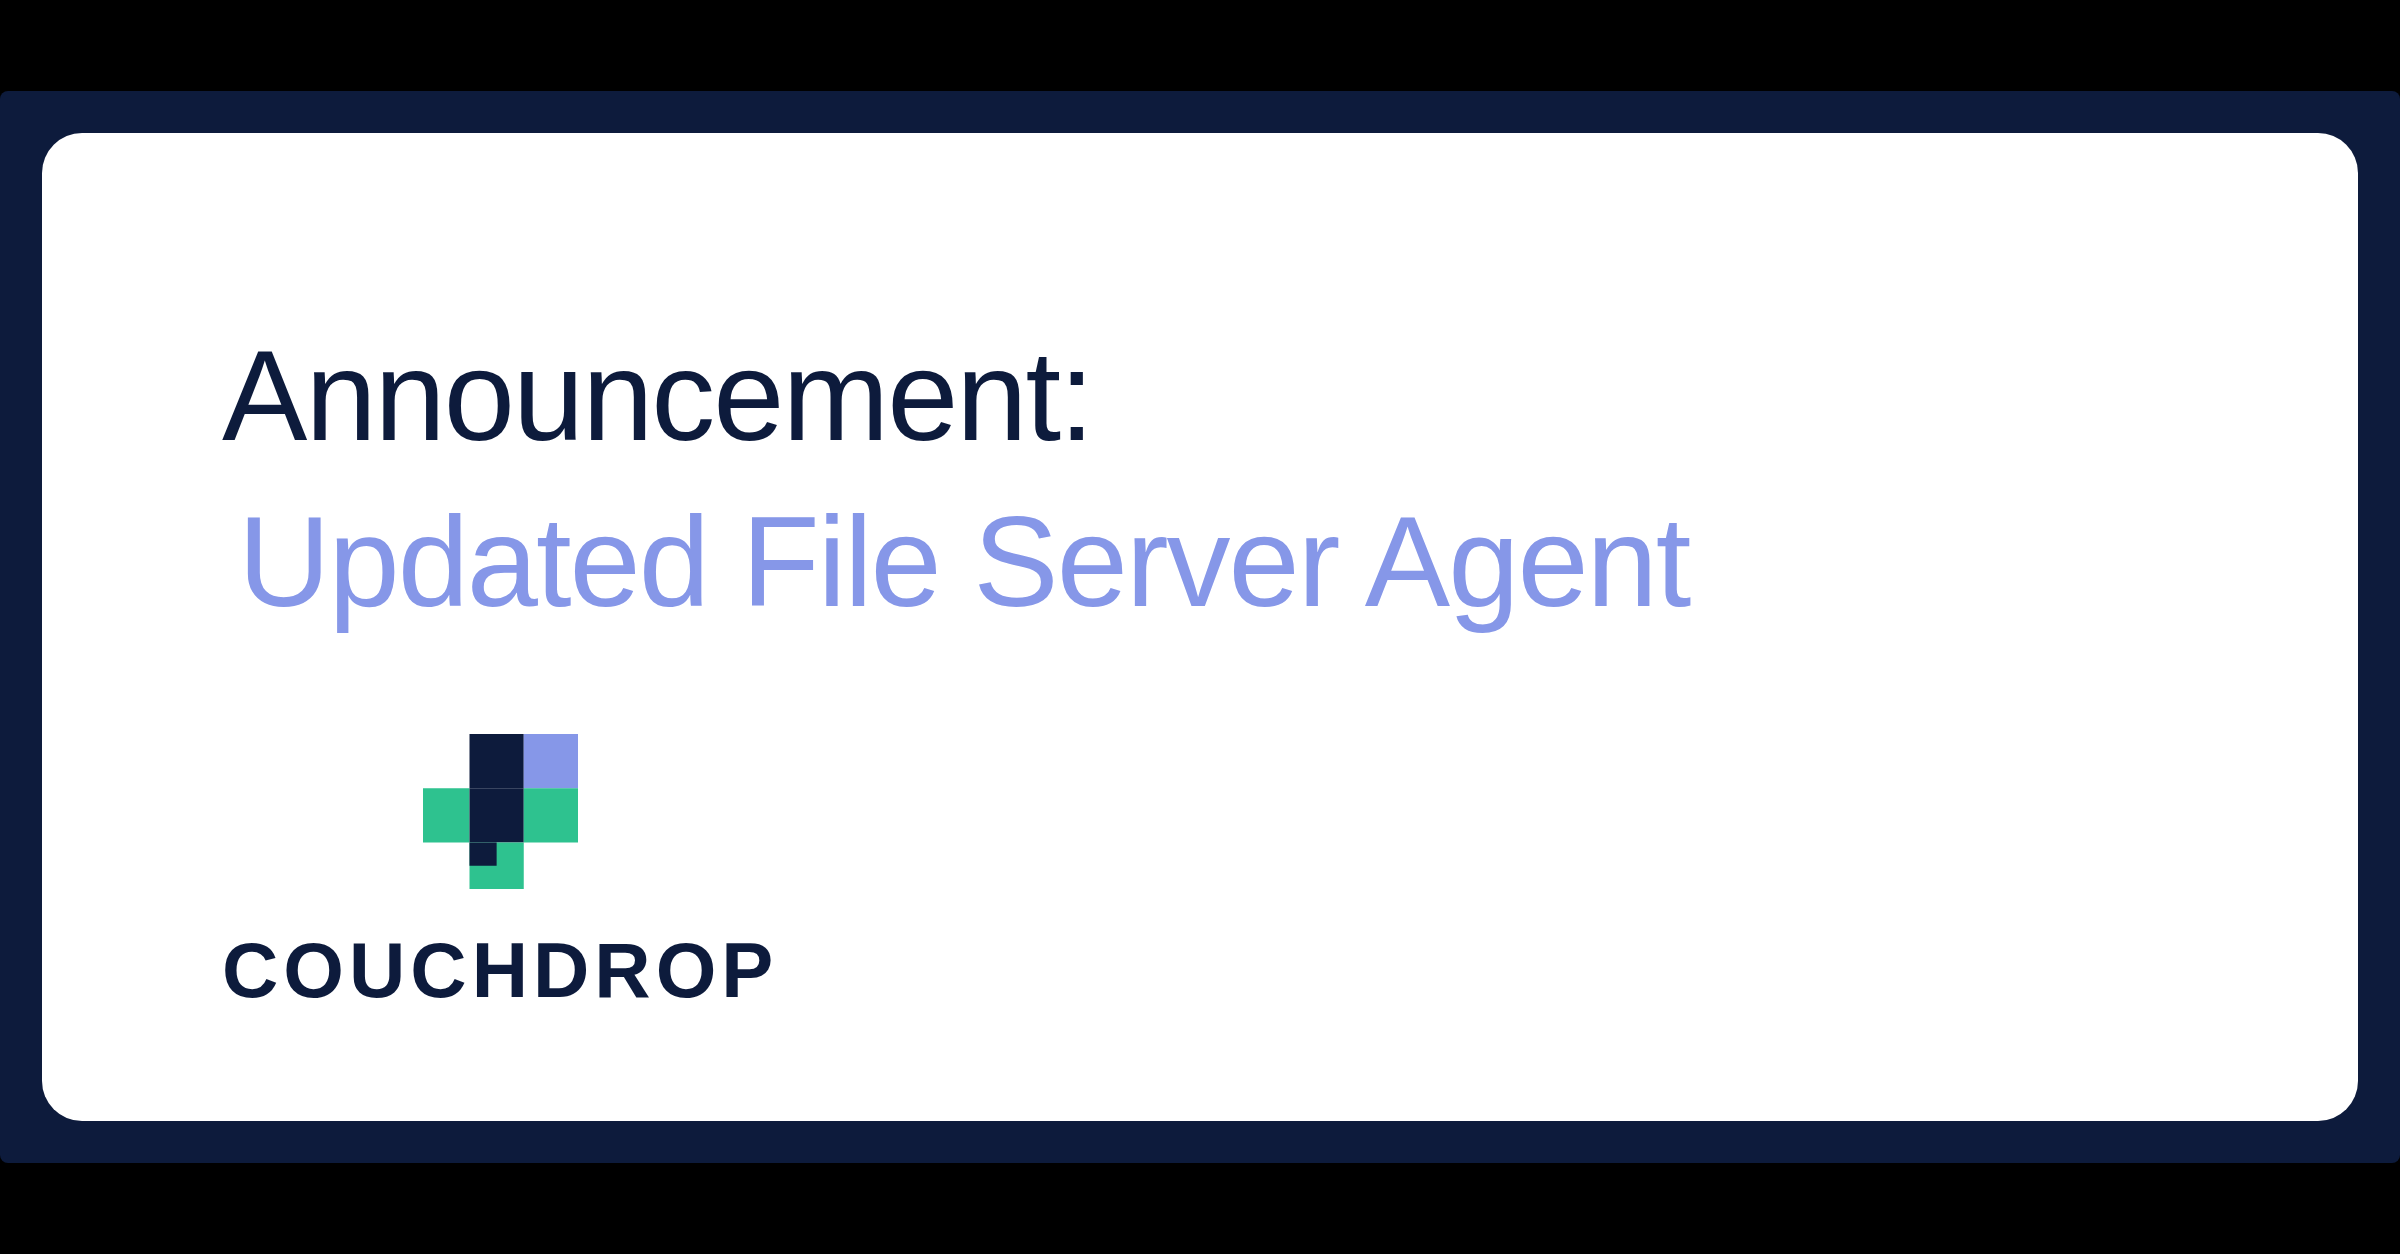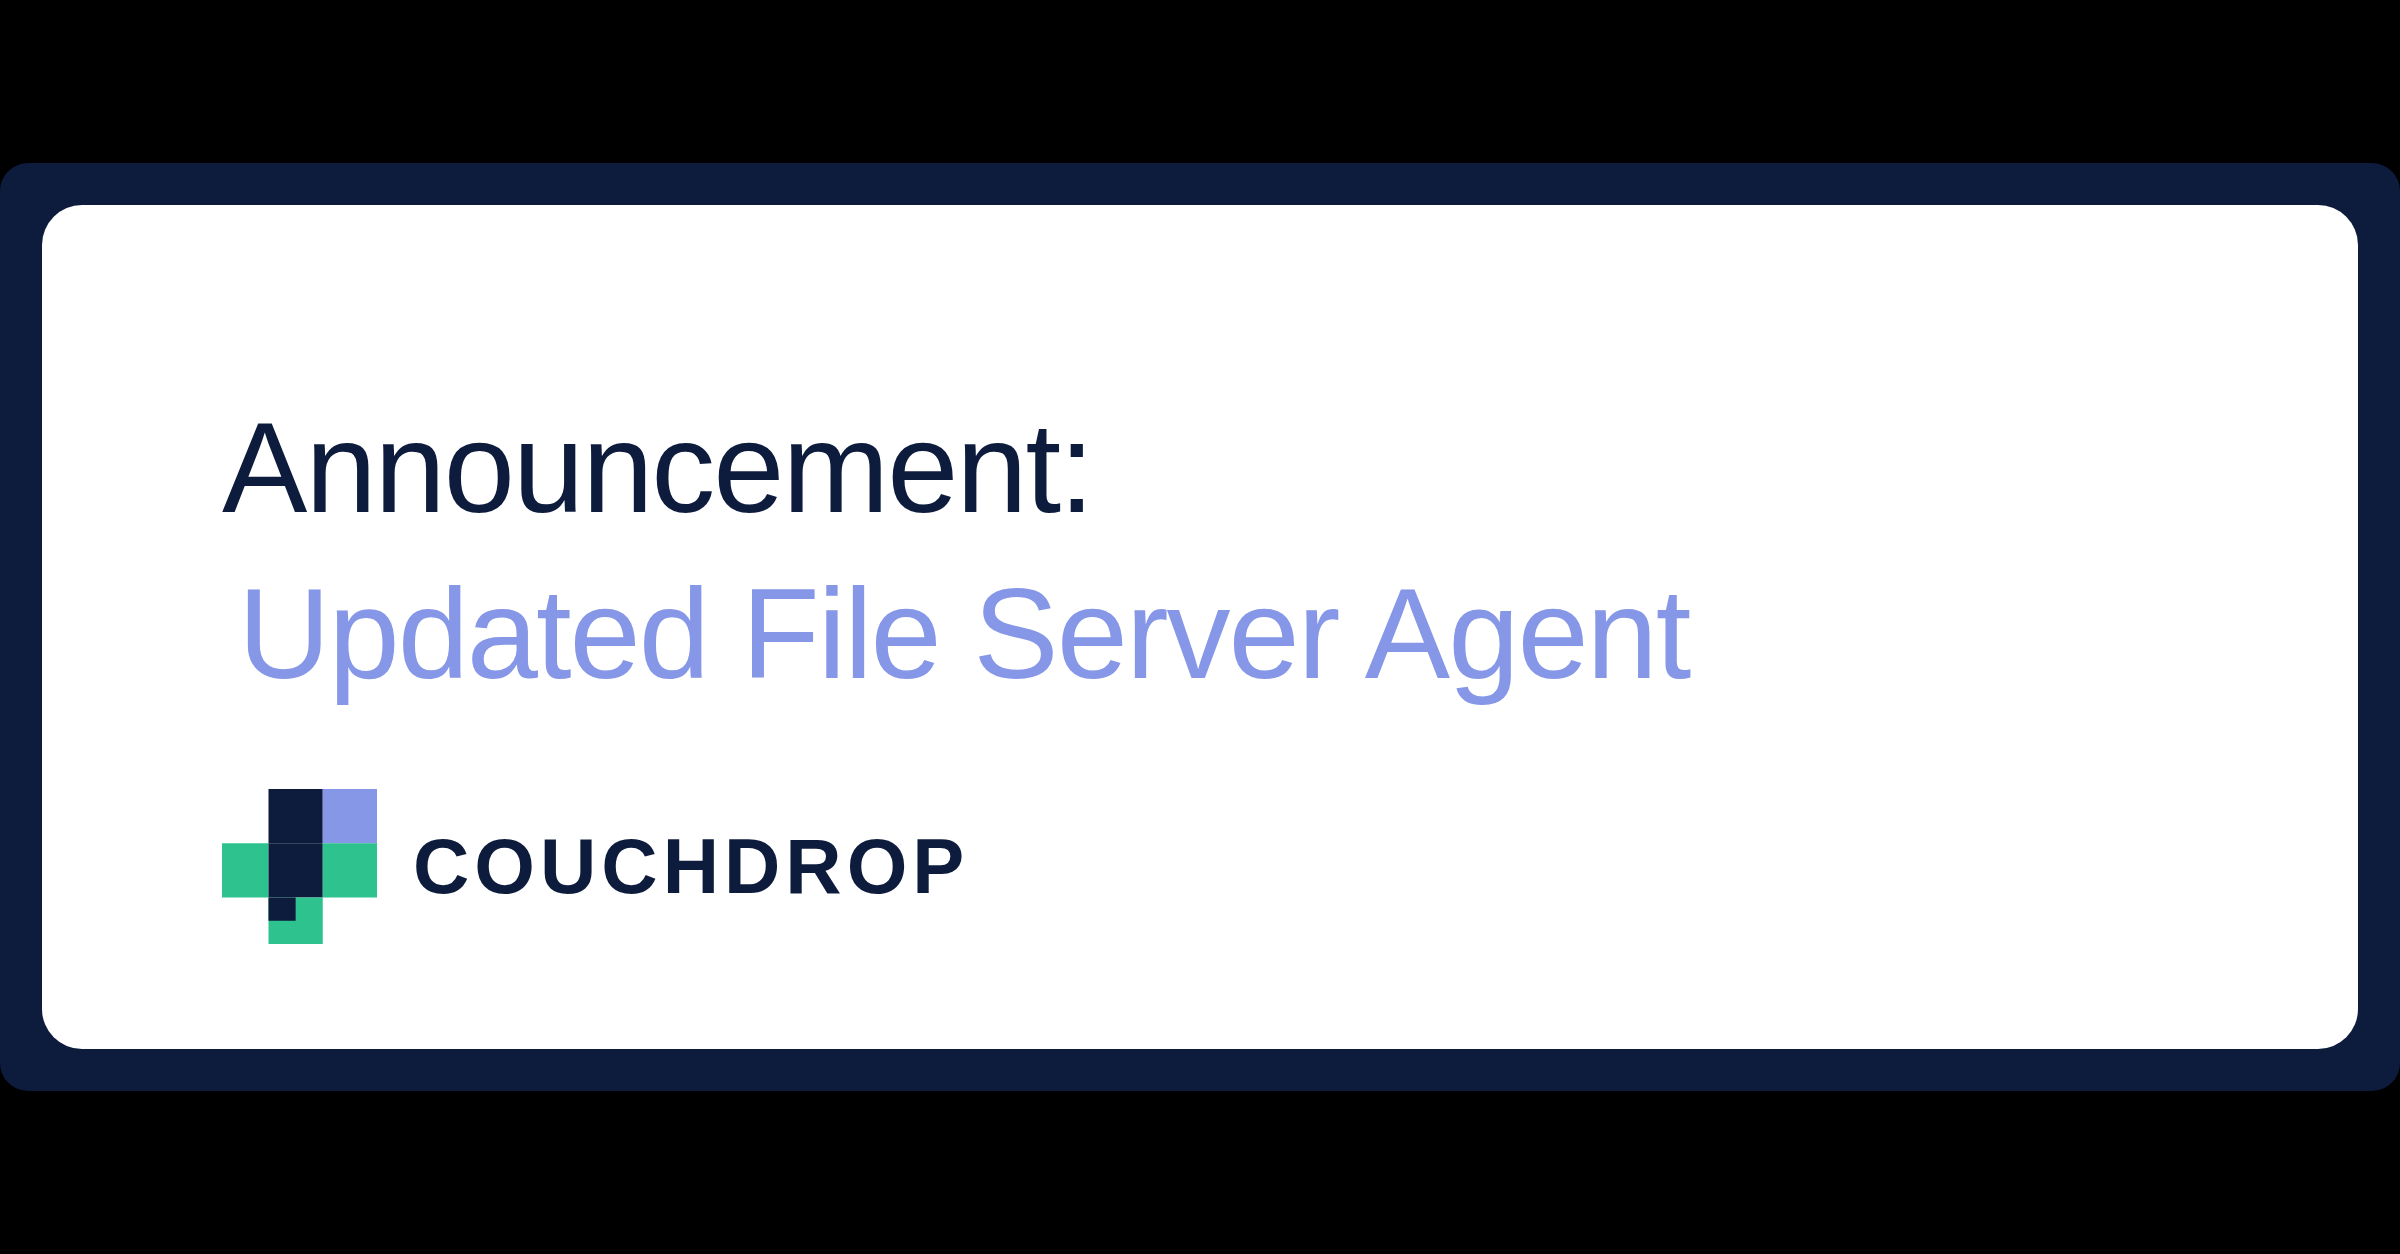--- a/index.html
+++ b/index.html
@@ -11,23 +11,23 @@
       width: 2400px;
       height: 1254px;
       font-family: -apple-system, BlinkMacSystemFont, 'Segoe UI', Helvetica, Arial, sans-serif;
       background: #000;
       display: flex;
       align-items: center;
       justify-content: center;
     }
     .card {
       width: 2400px;
-      height: 928px;
+      height: 1072px;
       background: #0d1b3c;
-      border-radius: 28px;
+      border-radius: 8px;
       padding: 42px;
     }
     .inner {
       width: 100%;
       height: 100%;
       background: #ffffff;
       border-radius: 40px;
       position: relative;
       padding: 180px 180px 100px 180px;
     }
@@ -46,20 +46,21 @@
       display: block;
       margin-left: 16px;
     }
     .logo-row {
       position: absolute;
       bottom: 105px;
       left: 180px;
       display: flex;
       align-items: center;
       gap: 36px;
+      flex-direction: column;
     }
     
     .logo-mark-svg {
       width: 155px;
       height: 155px;
     }
     .logo-text {
       font-size: 78px;
       font-weight: 700;
       color: #0d1b3c;

